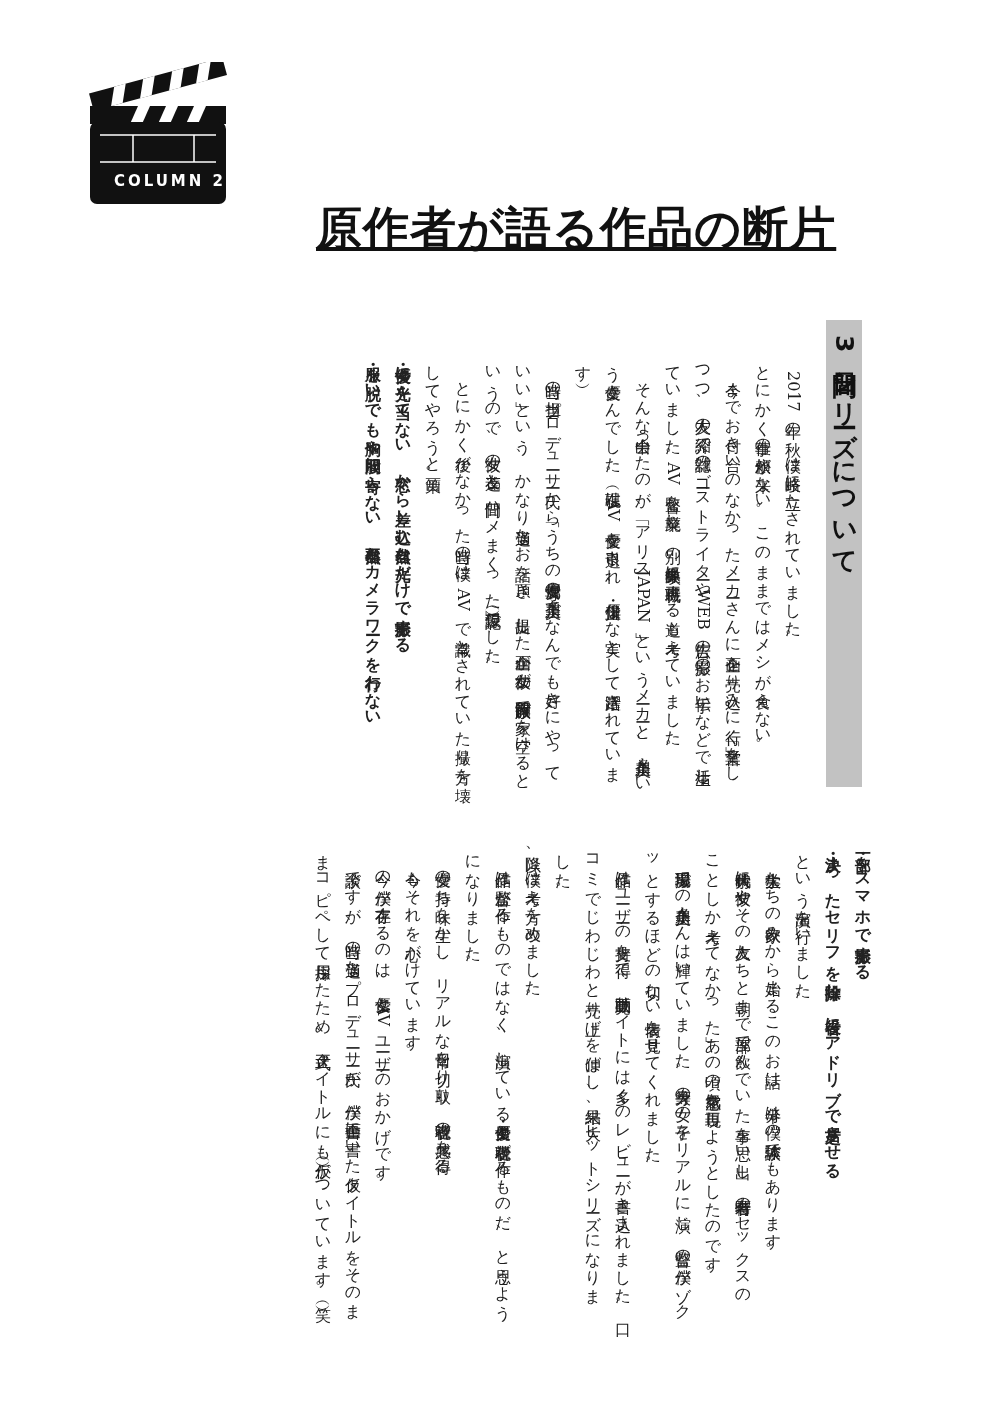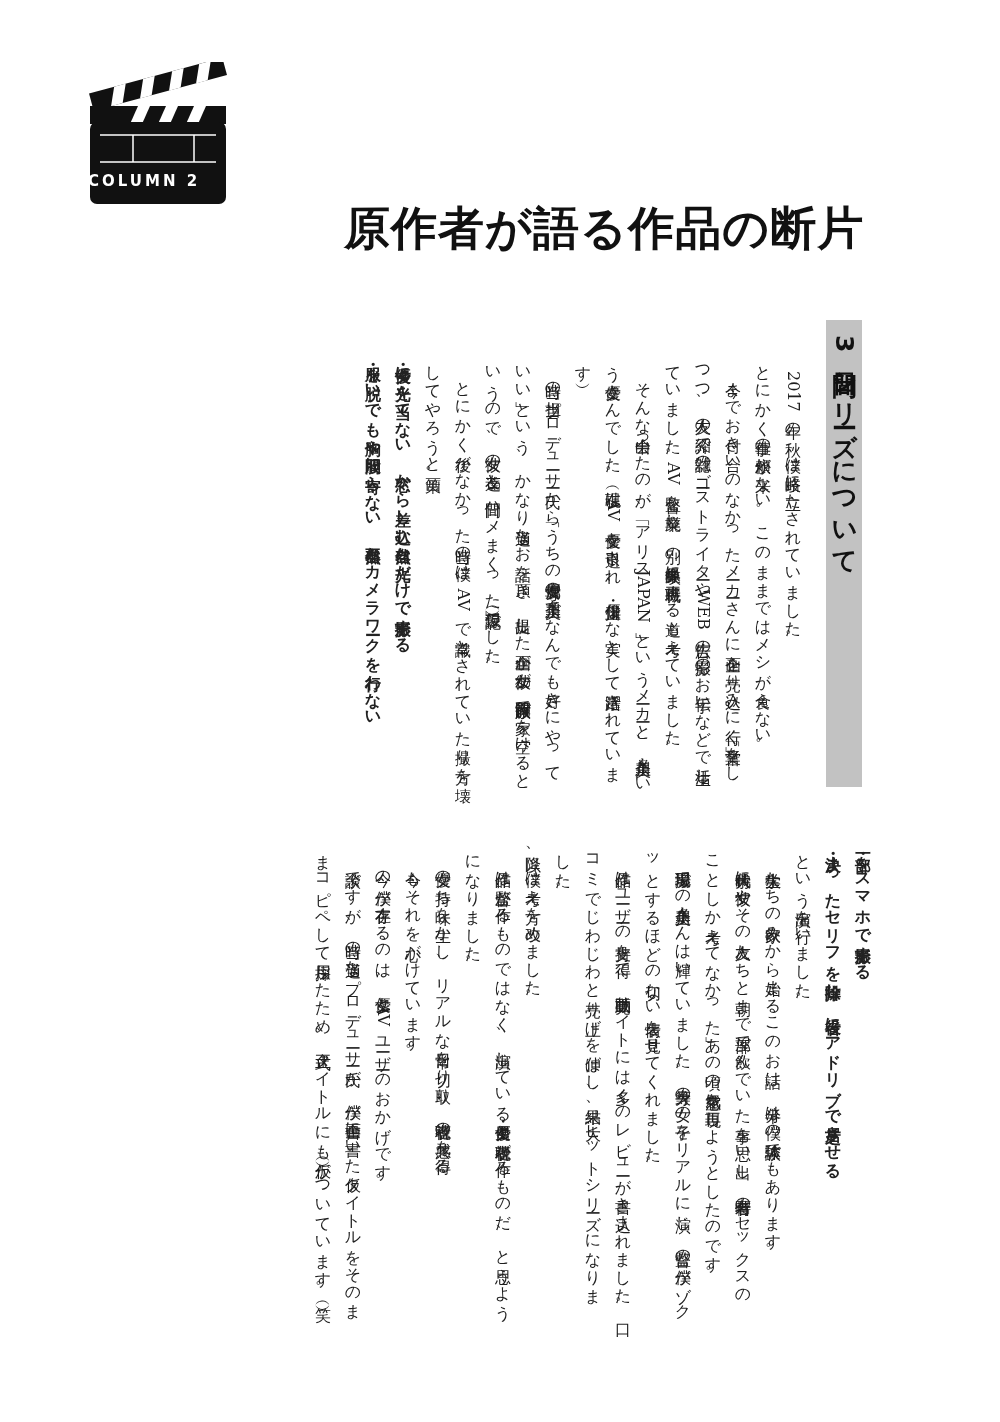--- a/index.html
+++ b/index.html
@@ -22,40 +22,41 @@
     top: 62px;
     width: 140px;
     height: 142px;
   }
   .clapper svg { width: 140px; height: 142px; display: block; }
   .clapper-label {
     position: absolute;
     left: 0;
     top: 110px;
     width: 138px;
-    text-align: left;
+    text-align: right;
     font-family: "DejaVu Sans", "Liberation Sans", sans-serif;
     font-weight: bold;
     color: #ffffff;
     font-size: 15px;
     letter-spacing: 3px;
   }
   
   .page-title {
     position: absolute;
-    left: 344px;
+    left: 316px;
     top: 198px;
     width: 540px;
     font-family: "DejaVu Sans", "Liberation Sans", sans-serif;
     font-weight: bold;
     font-size: 46px;
     line-height: 60px;
     letter-spacing: 1px;
     color: #111;
     white-space: nowrap;
+    text-decoration: underline;
   }
   
   .section-bar {
     position: absolute;
     left: 826px;
     top: 320px;
     width: 36px;
     height: 467px;
     background: #c2c2c2;
   }

